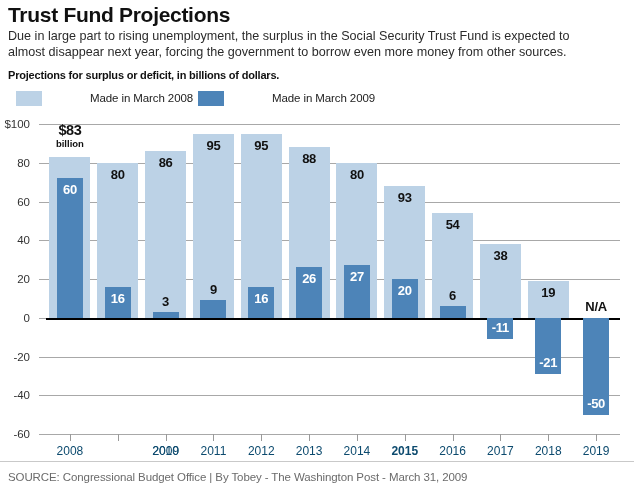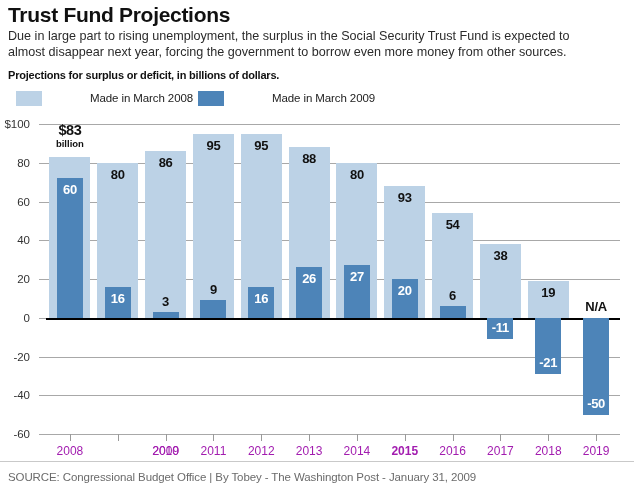--- a/index.html
+++ b/index.html
@@ -197,21 +197,21 @@
     position: absolute;
     top: 0;
     width: 1px;
     height: 7px;
     background: #9a9a9a;
   }
   .xlabel {
     position: absolute;
     top: 10px;
     font-size: 12px;
-    color: #a21caf;
+    color: #0c4a6e;
     transform: translateX(-50%);
     white-space: nowrap;
   }
 
   
   .footer {
     position: absolute;
     left: 0;
     bottom: 0;
     width: 634px;
@@ -378,16 +378,16 @@
         <div class="xtick-mark" style="left: 454.417px;"></div>
         <div class="xlabel" style="left: 454.417px;">2017</div>
         <div class="xtick-mark" style="left: 502.25px;"></div>
         <div class="xlabel" style="left: 502.25px;">2018</div>
         <div class="xtick-mark" style="left: 550.083px;"></div>
         <div class="xlabel" style="left: 550.083px;">2019</div>
       </div>
   </div>
 
   <div class="footer">
-    <span class="source">SOURCE: Congressional Budget Office | By Tobey - The Washington Post - January 31, 2009</span>
+    <span class="source">SOURCE: Congressional Budget Office | By Tobey - The Washington Post - March 31, 2009</span>
   </div>
 
 </div>
 
 </body></html>

